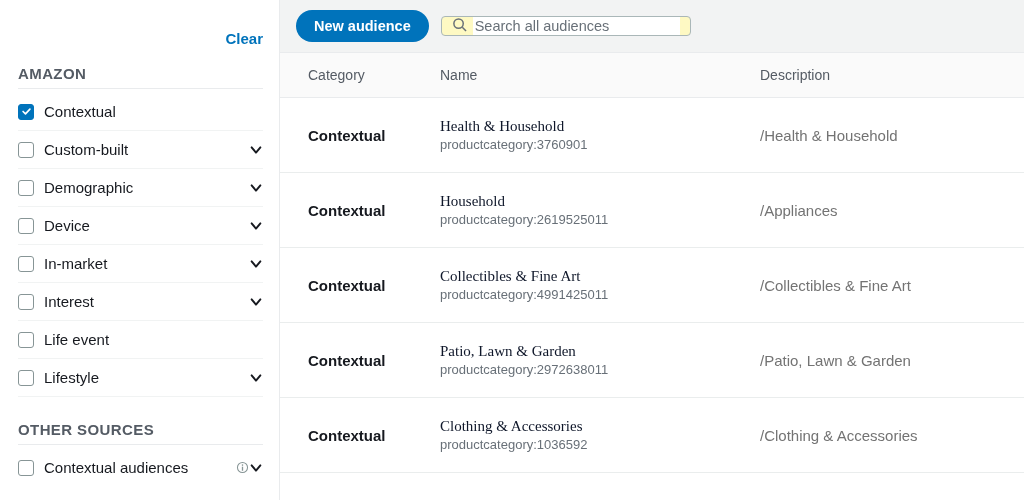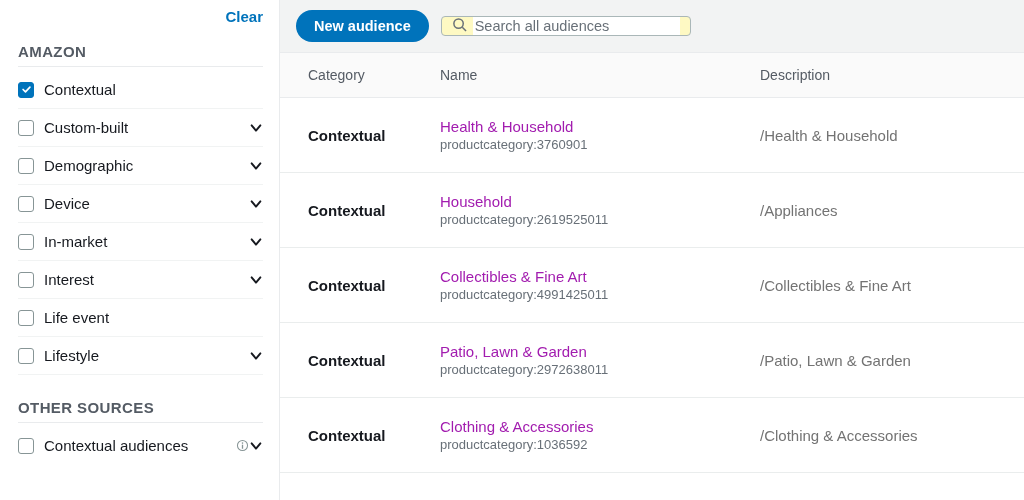--- a/index.html
+++ b/index.html
@@ -30,20 +30,21 @@
   .clear-row {
     display: flex;
     justify-content: flex-end;
     padding: 2px 0 10px 0;
   }
   .clear-link {
     color: #0073bb;
     font-weight: 600;
     cursor: pointer;
     font-size: 15px;
+    margin-top: 22px;
   }
   .section-header {
     font-size: 15px;
     font-weight: 700;
     letter-spacing: .4px;
     color: #545b64;
     text-transform: uppercase;
     padding: 8px 0 6px 0;
     border-bottom: 1px solid #e9ebed;
     margin-bottom: 4px;
@@ -155,22 +156,23 @@
     align-items: center;
     border-bottom: 1px solid #eaeded;
     padding: 20px 0;
   }
   .row .col-category {
     font-weight: 600;
     color: #16191f;
     font-size: 15px;
   }
   .name-main {
-    color: #a21caf;
-    font-size: 15px;
+    color: #0f172a;
+    font-size: 15px;
+    font-family: Liberation Serif, serif;
   }
   .name-sub {
     color: #687078;
     font-size: 13px;
     margin-top: 2px;
   }
   .row .col-desc {
     color: #737373;
     font-size: 15px;
   }

